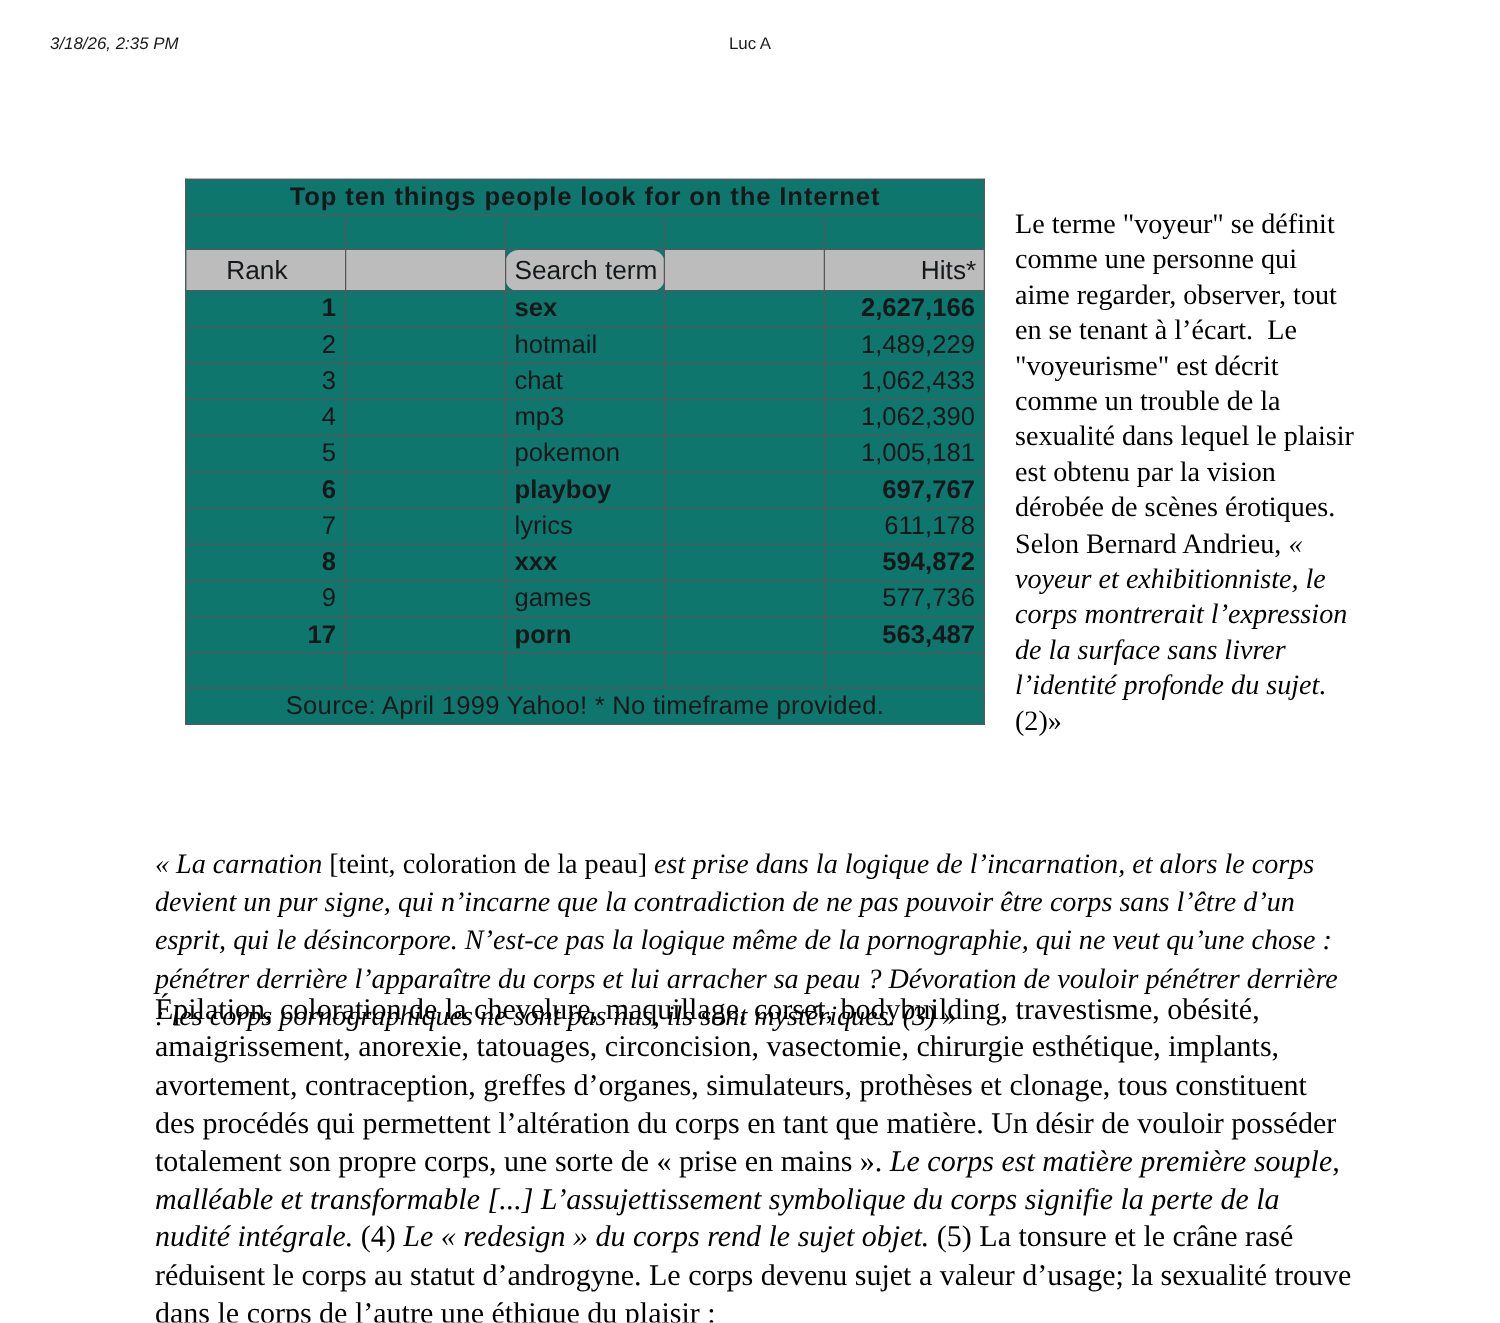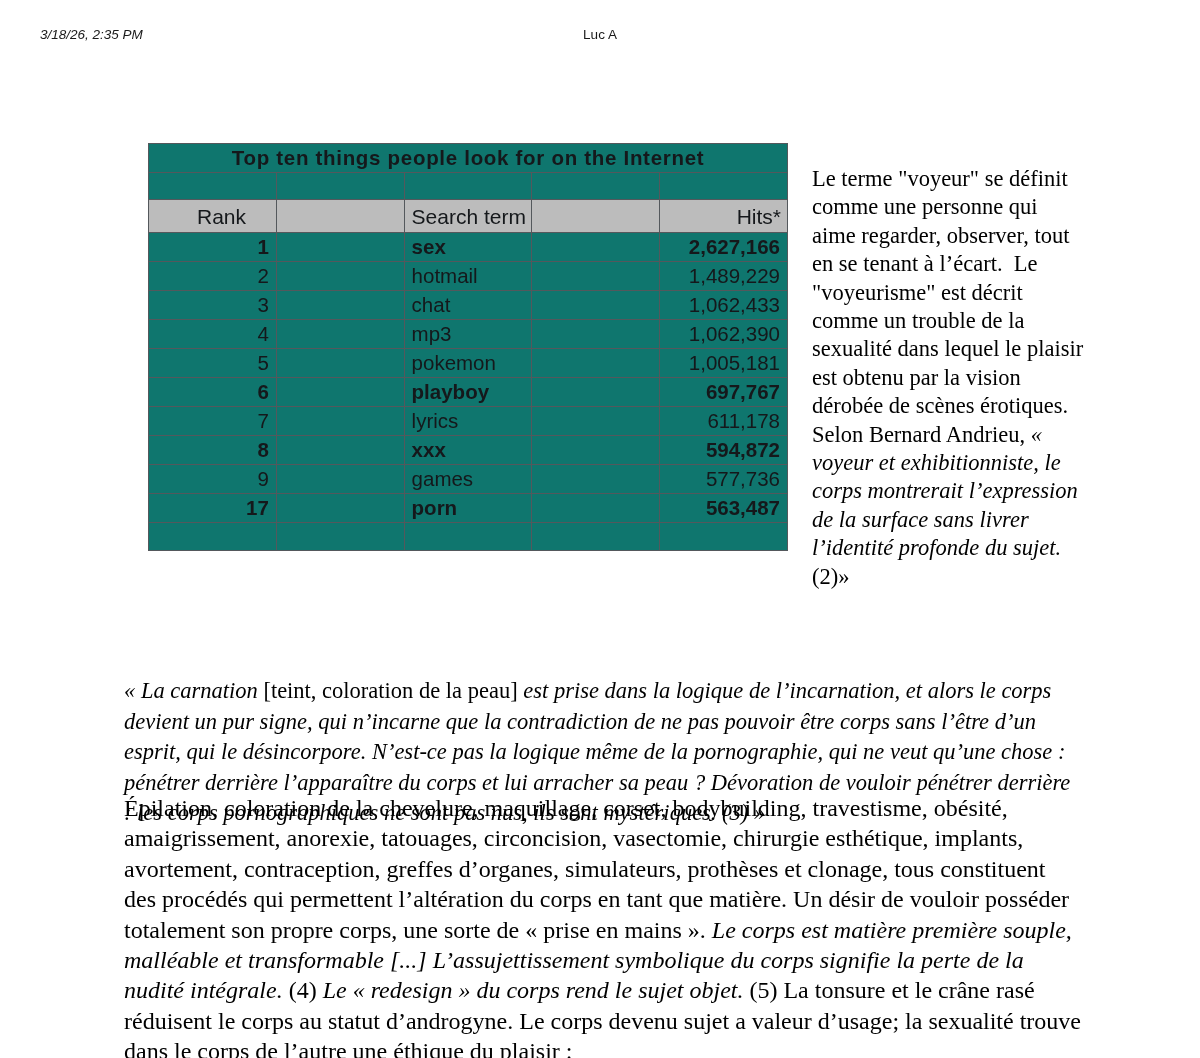--- a/index.html
+++ b/index.html
@@ -74,39 +74,39 @@
     line-height: 1.0;
     height: 29px;
     color: #15181b;
     vertical-align: middle;
     box-sizing: border-box;
     overflow: hidden;
     white-space: nowrap;
   }
   .col-rank   { width: 117px; }
   .col-gapa   { width: 125px; }
-  .col-term   { width: 160px; }
+  .col-term   { width: 160px; border-radius: 11px; }
   .col-gapb   { width: 122px; }
   .col-hits   { width: 116px; }
 
   td.title-cell {
     text-align: center;
     font-weight: bold;
     font-size: 21px;
     letter-spacing: 0.7px;
     height: 36px;
     padding-top: 2px;
   }
   tr.spacer-row td { height: 27px; }
   tr.head-row td {
     background: #bcbcbc;
     height: 33px;
     font-size: 21px;
   }
-  tr.head-row td.col-rank { text-align: left; padding-left: 48px; }
+  tr.head-row td.col-rank { text-align: left; padding-left: 32px; }
   tr.head-row td.col-term { text-align: center; }
   tr.head-row td.col-hits { text-align: right; padding-right: 6px; }
 
   td.rank-cell  { text-align: right; padding-right: 3px; }
   td.term-cell  { text-align: left;  padding-left: 11px; }
   td.hits-cell  { text-align: right; padding-right: 3px; }
   tr.bold-row td { font-weight: bold; }
 
   tr.foot-spacer td { height: 28px; }
   td.source-cell {
@@ -258,20 +258,23 @@
           <td class="col-hits hits-cell" data-bind="table.rows.9.hits">563,487</td>
         </tr>
 
         <tr class="foot-spacer">
           <td class="col-rank"></td>
           <td class="col-gapa"></td>
           <td class="col-term"></td>
           <td class="col-gapb"></td>
           <td class="col-hits"></td>
         </tr>
+        <tr>
+          <td class="source-cell" colspan="5" data-bind="table.source">Source: April 1999 Yahoo! * No timeframe provided.</td>
+        </tr>
       </tbody>
     </table>
   </div>
 
   <div class="side-text">
     <span data-bind="side_text.part1">Le terme "voyeur" se définit comme une personne qui aime regarder, observer, tout en se tenant à l’écart.  Le "voyeurisme" est décrit comme un trouble de la sexualité dans lequel le plaisir est obtenu par la vision dérobée de scènes érotiques. Selon Bernard Andrieu, </span><span class="ital" data-bind="side_text.quote_italic">« voyeur et exhibitionniste, le corps montrerait l’expression de la surface sans livrer l’identité profonde du sujet.</span><span data-bind="side_text.part2"> (2)»</span>
   </div>
 
 </div>
 

